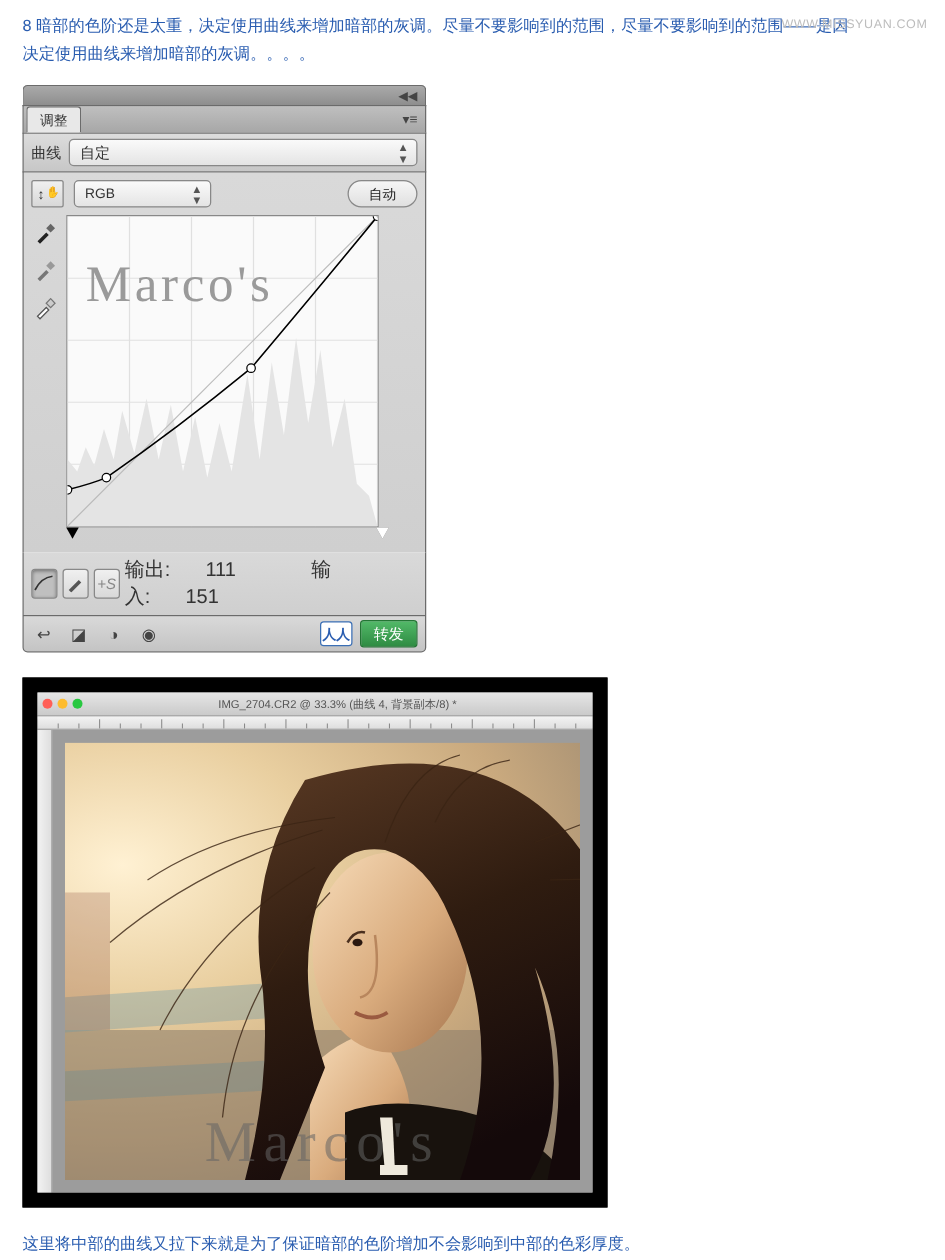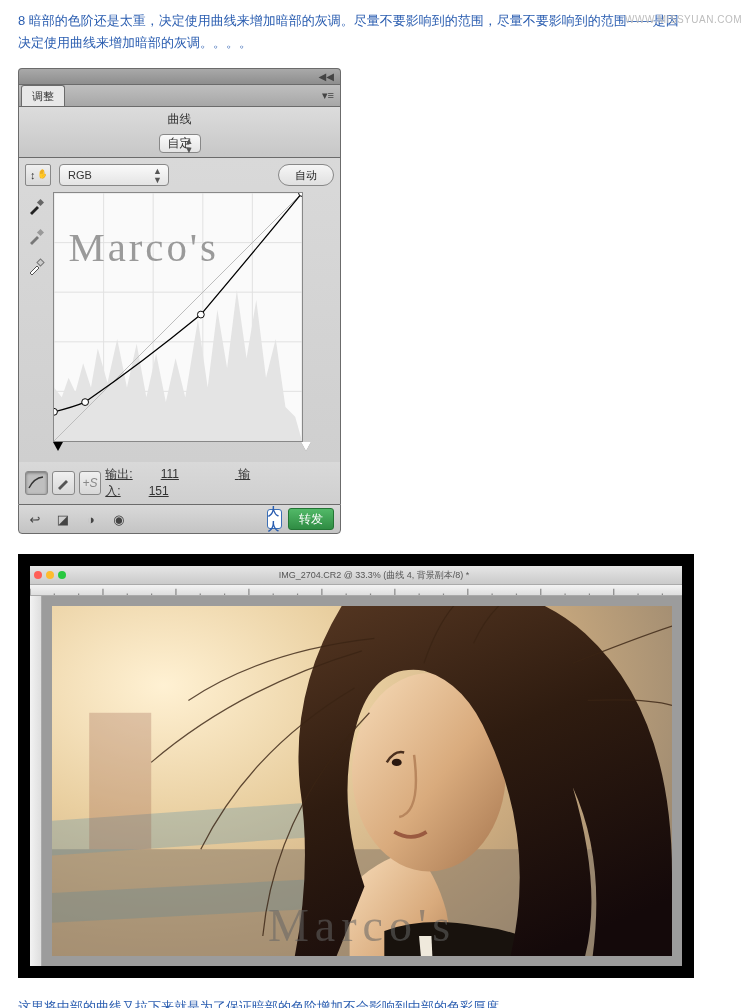--- a/index.html
+++ b/index.html
@@ -21,21 +21,21 @@
   .watermark{position:absolute;top:14px;right:14px;font-size:10px;color:#bdbdbd;letter-spacing:.5px;}
   .step-text{color:var(--blue);font-size:13px;line-height:22px;margin:4px 0 14px 0;}
   .step-num{display:inline-block;}
   
   .panel-wrap{width:323px;position:relative;}
   .panel-topbar{height:16px;background:linear-gradient(#a9a9a9,#8e8e8e);border:1px solid var(--panel-border);border-bottom:none;border-top-left-radius:4px;border-top-right-radius:4px;display:flex;justify-content:flex-end;align-items:center;padding:0 6px;}
   .panel-topbar .arrow{font-size:10px;color:#444;}
   .tabs{display:flex;background:linear-gradient(#bfbfbf,#a7a7a7);border:1px solid var(--panel-border);border-bottom:none;height:22px;align-items:flex-end;}
   .tab{background:var(--tab-grey);padding:3px 10px 2px 10px;border:1px solid var(--panel-border);border-bottom:none;font-size:11px;color:#333;margin-left:2px;border-top-left-radius:3px;border-top-right-radius:3px;}
   .tab-menu{margin-left:auto;margin-right:6px;align-self:center;font-size:11px;color:#444;}
-  .preset-row{display:flex;align-items:center;gap:6px;background:linear-gradient(#dcdcdc,#c7c7c7);border:1px solid var(--panel-border);border-bottom:none;padding:4px 6px;flex-direction:column;}
+  .preset-row{display:flex;align-items:center;gap:6px;background:linear-gradient(#dcdcdc,#c7c7c7);border:1px solid var(--panel-border);border-bottom:none;padding:4px 6px;}
   .preset-label{font-size:12px;color:#333;}
   .preset-select{flex:1;height:22px;background:linear-gradient(#fafafa,#e4e4e4);border:1px solid #888;border-radius:4px;display:flex;align-items:center;padding:0 8px;font-size:12px;color:#333;position:relative;}
   .preset-select .arrows{position:absolute;right:6px;top:2px;font-size:9px;line-height:9px;color:#555;}
   .panel-body{background:linear-gradient(#d9d9d9,#cfcfcf);border:1px solid var(--panel-border);border-bottom:none;padding:6px;}
   .channel-row{display:flex;align-items:center;gap:8px;margin-bottom:6px;}
   .click-tool{width:26px;height:22px;background:linear-gradient(#f0f0f0,#d8d8d8);border:1px solid #888;border-radius:2px;display:flex;align-items:center;justify-content:center;font-size:12px;}
   .channel-select{width:110px;height:22px;background:linear-gradient(#fafafa,#e4e4e4);border:1px solid #888;border-radius:4px;display:flex;align-items:center;padding:0 8px;font-size:11px;color:#333;position:relative;}
   .channel-select .arrows{position:absolute;right:6px;top:2px;font-size:9px;line-height:9px;color:#555;}
   .auto-btn{margin-left:auto;width:56px;height:22px;background:linear-gradient(#f6f6f6,#e0e0e0);border:1px solid #888;border-radius:11px;font-size:11px;display:flex;align-items:center;justify-content:center;}
   .graph-area{display:flex;gap:6px;}
@@ -48,29 +48,29 @@
   .curve{stroke:#000;stroke-width:1.3;fill:none;}
   .pts circle{fill:#fff;stroke:#000;stroke-width:1;}
   .wm-text{fill:#9a9a9a;font-size:42px;font-family:Georgia,serif;letter-spacing:3px;}
   .sliders{height:14px;position:relative;margin-left:32px;width:250px;}
   .slider-tri{position:absolute;top:0;width:0;height:0;border-left:5px solid transparent;border-right:5px solid transparent;}
   .tri-black{border-top:9px solid #000;left:-4px;}
   .tri-white{border-top:9px solid #fff;right:-4px;filter:drop-shadow(0 0 0.5px #666);}
   .below-row{display:flex;align-items:center;gap:4px;background:linear-gradient(#d9d9d9,#cfcfcf);border:1px solid var(--panel-border);border-top:none;border-bottom:none;padding:4px 6px;}
   .mode-btn{width:26px;height:24px;background:linear-gradient(#f0f0f0,#d8d8d8);border:1px solid #888;border-radius:3px;display:flex;align-items:center;justify-content:center;font-size:12px;}
   .mode-btn.active{background:#bfbfbf;box-shadow:inset 0 1px 3px rgba(0,0,0,.4);}
-  .out-in{font-size:12px;color:#333;margin-left:0;text-decoration:underline;}
+  .out-in{font-size:16px;color:#333;margin-left:0;}
   .out-in span{margin-right:28px;}
   .panel-footer{height:30px;background:linear-gradient(#d9d9d9,#c4c4c4);border:1px solid var(--panel-border);display:flex;align-items:center;padding:0 6px;gap:8px;border-bottom-left-radius:4px;border-bottom-right-radius:4px;}
   .ficon{width:20px;height:20px;display:flex;align-items:center;justify-content:center;color:#444;font-size:13px;}
   .share-wrap{margin-left:auto;display:flex;align-items:center;gap:6px;}
-  .renren{width:15px;height:20px;background:#fff;border:1px solid #3b6fb5;border-radius:3px;display:flex;align-items:center;justify-content:center;color:#2a5db0;font-size:11px;font-weight:bold;}
+  .renren{width:26px;height:20px;background:#fff;border:1px solid #3b6fb5;border-radius:3px;display:flex;align-items:center;justify-content:center;color:#2a5db0;font-size:11px;font-weight:bold;}
   .share-btn{height:22px;padding:0 10px;background:linear-gradient(#52b968,#2f8c43);border:1px solid #237534;border-radius:3px;color:#fff;font-size:12px;display:flex;align-items:center;text-align:center;}
   
-  .photo-frame{margin-top:20px;width:676px;border:12px solid #000;background:#000;}
+  .photo-frame{margin-top:20px;width:468px;border:12px solid #000;background:#000;}
   .photo-inner{background:#b0b0b0;position:relative;}
   .app-top{height:18px;background:linear-gradient(#e6e6e6,#cacaca);display:flex;align-items:center;padding:0 4px;gap:4px;}
   .app-top .dot{width:8px;height:8px;border-radius:50%;}
   .app-title{flex:1;text-align:center;font-size:9px;color:#555;white-space:nowrap;overflow:hidden;}
   .ruler{height:12px;background:linear-gradient(#f3f3f3,#dedede);border-top:1px solid #aaa;border-bottom:1px solid #aaa;position:relative;overflow:hidden;}
   .ruler-ticks{position:absolute;inset:0;}
   .canvas-area{display:flex;}
   .ruler-v{width:12px;background:linear-gradient(90deg,#f3f3f3,#dedede);border-right:1px solid #aaa;position:relative;}
   .canvas{flex:1;background:#9c9c9c;padding:10px;position:relative;}
   .photo{width:100%;height:350px;position:relative;overflow:hidden;}

